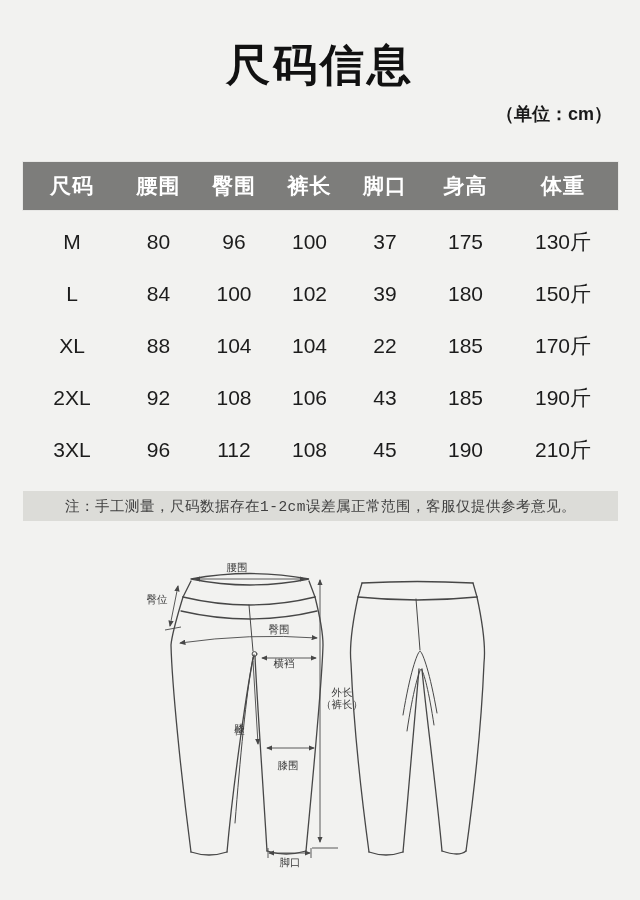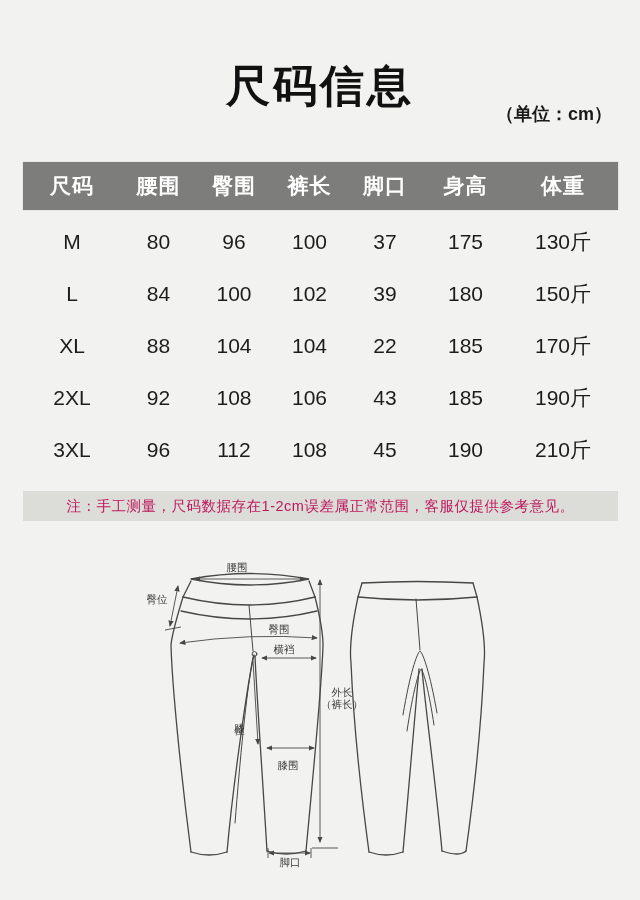--- a/index.html
+++ b/index.html
@@ -5,21 +5,21 @@
   * { margin:0; padding:0; box-sizing:border-box; }
   html,body { width:640px; }
   body { font-family:"Liberation Sans","DejaVu Sans",sans-serif; }
   .page {
     position:relative; width:640px; height:900px;
     background:#f2f2f0; overflow:hidden;
   }
   .title {
     position:absolute; top:36px; left:0; width:640px;
     text-align:center; font-size:44px; font-weight:900;
-    color:#111; letter-spacing:3px;margin-top:21px;
+    color:#111; letter-spacing:3px;
   }
   .unit-label {
     position:absolute; top:102px; right:28px;
     font-size:18px; font-weight:700; color:#1a1a1a;
   }
   .size-table {
     position:absolute; left:23px; top:162px; width:595px;
   }
   .thead {
     display:grid;
@@ -37,21 +37,21 @@
     grid-template-columns:98fr 75fr 76fr 75fr 76fr 85fr 110fr;
     height:52px; align-items:center;
   }
   .trow .td {
     text-align:center; color:#1c1c1c; font-size:21px; font-weight:400;
   }
   .note-bar {
     position:absolute; left:23px; top:491px; width:595px; height:30px;
     background:#dcdcd8; display:flex; align-items:center; justify-content:center;
   }
-  .note-text { font-size:14.5px; color:#be185d; letter-spacing:0.5px; }
+  .note-text { font-size:14.5px; color:#404040; letter-spacing:0.5px;font-family:Liberation Mono, monospace; }
   .diagram {
     position:absolute; left:0; top:555px; width:640px; height:345px;
   }
   .diagram svg { position:absolute; left:0; top:0; }
   .dlabel {
     position:absolute; font-size:10.5px; color:#3a3a3a; line-height:12px;
     text-align:center; white-space:nowrap;
   }
   .dlabel.vertical { writing-mode:vertical-rl; letter-spacing:3px; white-space:normal; }
   .outer-len-label { text-align:center; }
@@ -190,21 +190,21 @@
         <path d="M403,160 C410,118 417,98 420,96 C423,98 430,118 437,158" stroke-width="1"></path>
         <path d="M407,176 C413,136 419,116 421,114 C424,117 429,137 434,170" stroke-width="1"></path>
 
         <path d="M416,44 L420,95" stroke-width="1"></path>
       </g>
     </svg>
 
     <span class="dlabel" style="left:215px; top:6px; width:44px;">腰围</span>
     <span class="dlabel" style="left:140px; top:38px; width:34px;">臀位</span>
     <span class="dlabel" style="left:258px; top:68px; width:42px;">臀围</span>
-    <span class="dlabel" style="left:263px; top:88px; width:42px;">横裆</span>
+    <span class="dlabel" style="left:263px; top:102px; width:42px;">横裆</span>
     <span class="dlabel vertical" style="left:234px; top:145px; height:34px;">膝位</span>
     <span class="dlabel" style="left:267px; top:175px; width:42px;margin-top:29px;">膝围</span>
     <span class="dlabel outer-len-label" style="left:318px; top:131px; width:48px;">
       <span>外长</span><br>
       <span>（裤长）</span>
     </span>
     <span class="dlabel" style="left:269px; top:301px; width:42px;">脚口</span>
   </div>
 
 </div>

